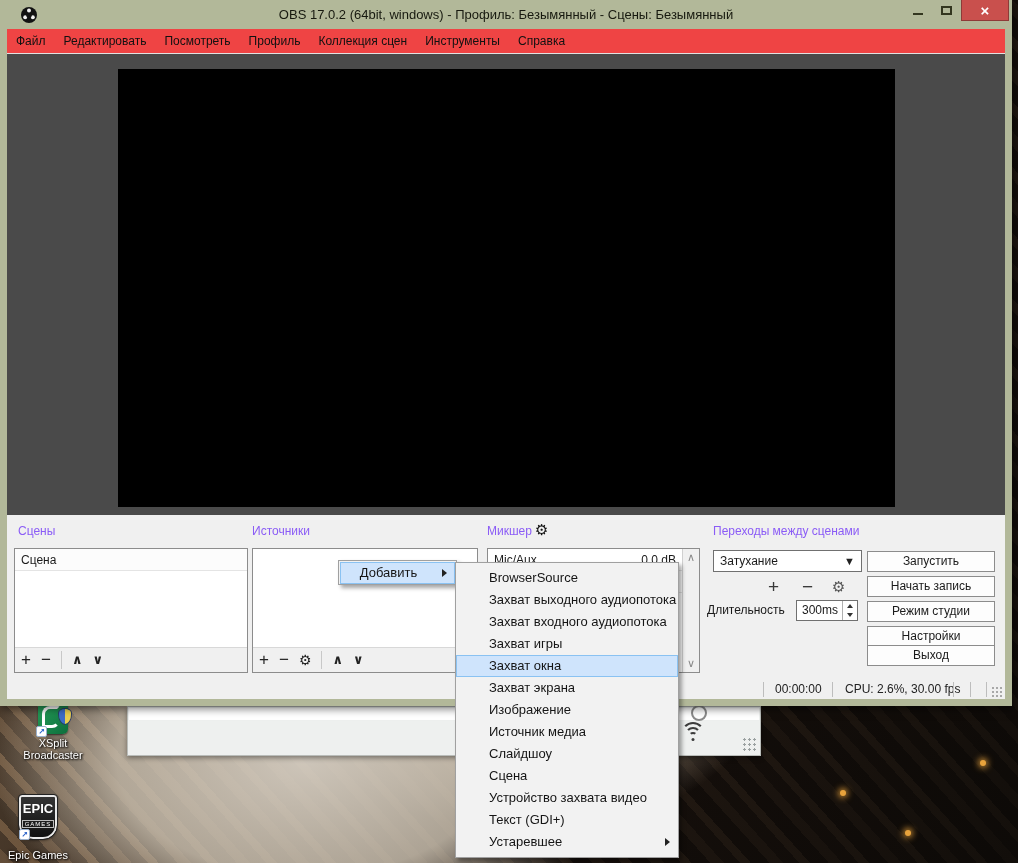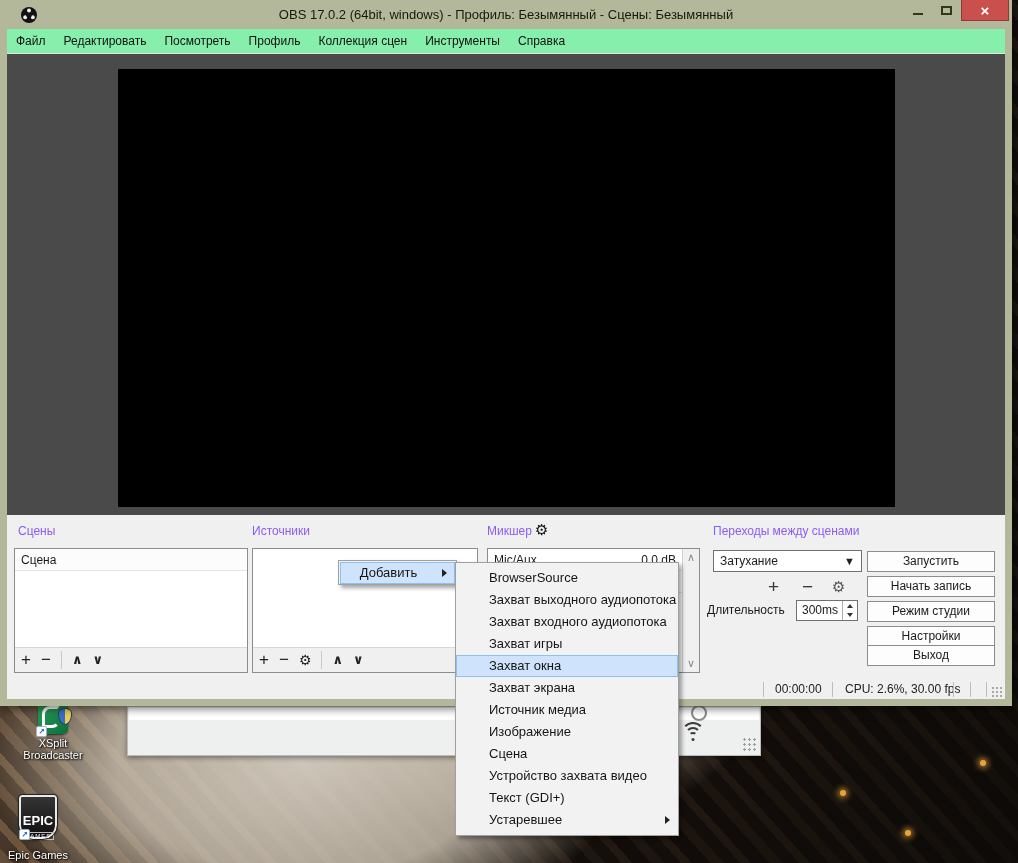--- a/index.html
+++ b/index.html
@@ -20,21 +20,21 @@
 
   
   .desk-icon { position:absolute; text-align:center; color:#fff; text-shadow:1px 1px 2px #000, 0 0 3px #000; font-size:11px; cursor:default; }
   .xsplit-glyph { width:30px; height:32px; margin:0 auto; position:relative; background:linear-gradient(135deg,#27a05a,#0d6e3c); border-radius:5px; box-shadow:0 1px 2px rgba(0,0,0,.6); }
   .xsplit-curve { position:absolute; left:4px; top:4px; width:18px; height:22px; border:3px solid #fff; border-radius:8px 2px 8px 2px; border-right-color:transparent; }
   .mini-shield { position:absolute; right:-4px; top:6px; width:14px; height:17px; border-radius:7px 7px 7px 7px / 5px 5px 11px 11px; overflow:hidden; border:1px solid #2a3c66; }
   .mini-shield .half-l { position:absolute; left:0; top:0; width:50%; height:100%; background:#3d6cc9; }
   .mini-shield .half-r { position:absolute; right:0; top:0; width:50%; height:100%; background:#e8cf52; }
   .shortcut-badge { position:absolute; left:-2px; bottom:-3px; width:11px; height:11px; background:#fff; border:1px solid #9ab0cc; border-radius:2px; color:#2a62c9; font-size:8px; line-height:9px; font-weight:bold; text-shadow:none; }
   .epic-glyph { width:38px; height:44px; margin:0 auto; position:relative; background:linear-gradient(180deg,#343434,#101010); border:2px solid #e8e8e8; outline:1px solid #222; border-radius:3px 3px 14px 14px; box-shadow:0 1px 3px rgba(0,0,0,.7); }
-  .epic-word { color:#fff; font-weight:bold; font-size:13px; letter-spacing:0px; margin-top:16px; text-shadow:none; font-family:"Liberation Sans",sans-serif; }
+  .epic-word { color:#fff; font-weight:bold; font-size:13px; letter-spacing:0px; margin-top:4px; text-shadow:none; font-family:"Liberation Sans",sans-serif; }
   .epic-sub { color:#fff; font-size:6px; letter-spacing:1px; border:1px solid #bbb; display:inline-block; padding:0 2px; margin-top:1px; text-shadow:none; }
 
   
   .bg-window { position:absolute; left:127px; top:706px; width:634px; height:50px; background:#eef0ef; border:1px solid #b9bcb9; box-shadow:0 2px 5px rgba(0,0,0,.4); }
   .bg-window .white-strip { position:absolute; left:1px; top:1px; right:1px; height:12px; background:#fff; }
   .ghost-circle { position:absolute; left:563px; top:-2px; width:16px; height:16px; border:2px solid #8a8a8a; border-radius:50%; }
   .wifi-icon { position:absolute; left:552px; top:15px; width:26px; height:22px; }
   .wifi-arc { position:absolute; left:50%; border:2px solid #3c3c3c; border-radius:50%; border-bottom-color:transparent !important; border-left-color:transparent !important; border-right-color:transparent !important; transform:translateX(-50%); }
   .wifi-a1 { width:24px; height:24px; top:0; }
   .wifi-a2 { width:16px; height:16px; top:5px; }
@@ -46,21 +46,21 @@
   .obs-window { position:absolute; left:0; top:0; width:1012px; height:706px; background:#b2b899; box-shadow:2px 3px 8px rgba(0,0,0,.5); }
   .titlebar { position:absolute; left:0; top:0; width:100%; height:29px; }
   .obs-logo { position:absolute; left:21px; top:7px; width:16px; height:16px; }
   .window-title { position:absolute; left:0; top:7px; width:100%; text-align:center; font-size:13px; color:#17190f; }
   .cap-btn { position:absolute; top:0; height:21px; display:flex; align-items:center; justify-content:center; }
   .btn-min { left:903px; width:29px; } .btn-min .bar { width:10px; height:2px; background:#33361f; margin-top:6px; }
   .btn-max { left:932px; width:29px; } .btn-max .boxg { width:11px; height:9px; border:2px solid #33361f; }
   .btn-close { left:961px; width:48px; background:#c9504d; border:1px solid #8e3a38; border-top:none; }
   .btn-close .x { color:#fff; font-size:15px; font-weight:bold; line-height:19px; }
 
-  .menubar { position:absolute; left:7px; top:29px; width:998px; height:25px; background:#86efac; border-bottom:1px solid #e2e2e2; display:flex; align-items:center; }
+  .menubar { position:absolute; left:7px; top:29px; width:998px; height:25px; background:#ef4444; border-bottom:1px solid #e2e2e2; display:flex; align-items:center; }
   .menu-item { padding:0 9px; height:25px; line-height:25px; font-size:12px; color:#111; }
 
   .preview { position:absolute; left:7px; top:54px; width:998px; height:461px; background:#4a4a4a; }
   .canvas { position:absolute; left:111px; top:15px; width:777px; height:438px; background:#000; }
 
   .panel-area { position:absolute; left:7px; top:515px; width:998px; height:166px; background:#f0f0f0; }
   .panel-label { position:absolute; font-size:12px; color:#8b5cf6; }
   .gear-glyph { font-size:15px; color:#111; }
 
   .listbox { position:absolute; background:#fff; border:1px solid #8c8c8c; }
@@ -271,22 +271,23 @@
   </div>
 </div>
 
 <div class="ctx-menu add-submenu">
   <div class="ctx-item">BrowserSource</div>
   <div class="ctx-item">Захват выходного аудиопотока</div>
   <div class="ctx-item">Захват входного аудиопотока</div>
   <div class="ctx-item">Захват игры</div>
   <div class="ctx-item hl">Захват окна</div>
   <div class="ctx-item">Захват экрана</div>
+  <div class="ctx-item">Изображение</div>
   <div class="ctx-item">Источник медиа</div>
-  <div class="ctx-item">Изображение</div>
+  <div class="ctx-item">Слайдшоу</div>
   <div class="ctx-item">Сцена</div>
   <div class="ctx-item">Устройство захвата видео</div>
   <div class="ctx-item">Текст (GDI+)</div>
   <div class="ctx-item">
     <span>Устаревшее</span>
     <span class="sub-arrow"></span>
   </div>
 </div>
 
 </body></html>

